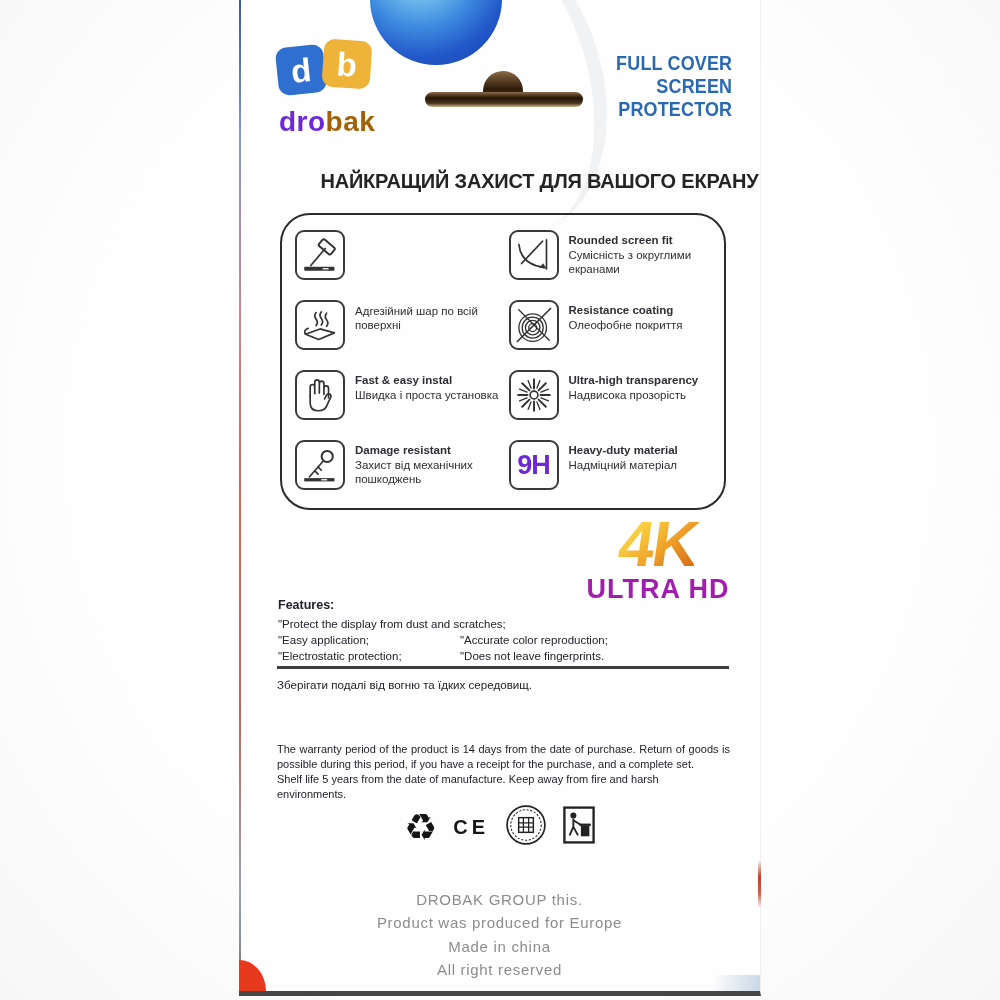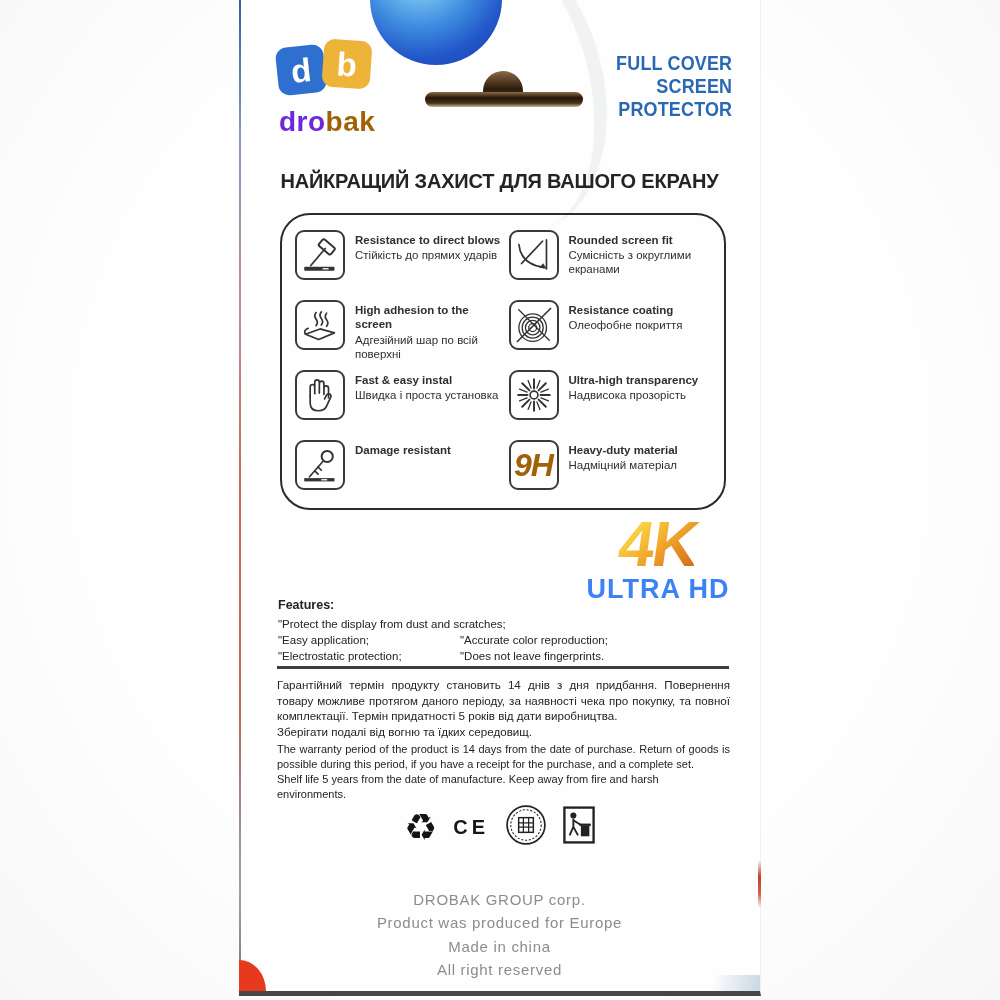--- a/index.html
+++ b/index.html
@@ -31,43 +31,43 @@
     color:#fff;font-weight:bold;font-size:33px;line-height:1;}
   .lsq-blue{left:0;top:6px;background:#2f6fd0;transform:rotate(-6deg);}
   .lsq-yellow{left:46px;top:0;background:#eeb43a;transform:rotate(4deg);}
   .lword{position:absolute;left:2px;top:66px;font-size:28px;font-weight:600;letter-spacing:.5px;}
   .lword .gold{color:#6d28d9;} .lword .blue{color:#a16207;}
   
   .ptitle{position:absolute;right:28px;top:52px;text-align:right;color:#2968b3;font-weight:bold;
     font-size:19.5px;line-height:1.18;transform:scaleX(.92);transform-origin:right top;letter-spacing:.2px;}
   
   .tagline{position:absolute;left:0;top:170px;width:100%;text-align:center;font-weight:bold;
-    font-size:20px;color:#242424;letter-spacing:-.2px;white-space:nowrap;}
+    font-size:20px;color:#242424;letter-spacing:-.2px;white-space:nowrap;padding-left:40px;}
   
   .fbox{position:absolute;left:41px;top:213px;width:446px;height:297px;border:2.5px solid #2b2b2b;border-radius:30px;
     box-sizing:border-box;display:grid;grid-template-columns:1fr 1fr;column-gap:6px;padding:15px 8px 6px 13px;}
   .fitem{display:flex;gap:10px;height:66px;margin-bottom:4px;}
   .icobox{flex:0 0 auto;width:50px;height:50px;border:2px solid #3a3a3a;border-radius:9px;box-sizing:border-box;
     display:flex;align-items:center;justify-content:center;background:#fff;}
   .icobox svg{width:42px;height:42px;}
-  .ninh{font-size:32px;font-weight:bold;color:#a16207;letter-spacing:-1px;font-style:italic;}
+  .ninh{font-size:27px;font-weight:bold;color:#6d28d9;letter-spacing:-1px;}
   .ftxt{padding-top:3px;max-width:158px;}
   .ftitle{font-size:11.5px;font-weight:bold;color:#2e2e34;line-height:1.25;}
   .fsub{font-size:11.5px;color:#2e2e34;line-height:1.2;margin-top:2px;}
   
   .blist{position:absolute;left:39px;width:340px;font-size:11.5px;color:#22222b;line-height:1.42;}
   .blist .blabel{font-weight:bold;font-size:12.5px;margin-bottom:1px;}
   .bgrid{display:grid;grid-template-columns:182px auto;}
   .ua-list{top:527px;} .en-list{top:597px;}
   
   .badge4k{position:absolute;right:16px;top:512px;width:172px;text-align:center;}
   .badge4k .big{display:inline-block;font-size:64px;font-weight:bold;line-height:1;transform:skewX(-8deg);
     background:linear-gradient(135deg,#ffe95e 0%,#f7c83d 30%,#f0a32a 55%,#d8731a 88%);
     -webkit-background-clip:text;background-clip:text;color:transparent;letter-spacing:-2px;}
-  .badge4k .small{font-size:27px;font-weight:bold;color:#3b82f6;letter-spacing:1px;margin-top:-2px;white-space:nowrap;}
+  .badge4k .small{font-size:27px;font-weight:bold;color:#a21caf;letter-spacing:1px;margin-top:-2px;white-space:nowrap;}
   
   .divider{position:absolute;left:38px;top:666px;width:452px;height:3px;background:#3d3d3d;}
   .warr{position:absolute;left:38px;width:453px;color:#23232b;}
   .warr-ua{top:677px;font-size:11.6px;line-height:1.35;}
   .warr-en{top:742px;font-size:11px;line-height:1.35;}
   .warr .just{text-align:justify;}
   
   .certs{position:absolute;left:0;top:804px;width:100%;display:flex;justify-content:center;align-items:center;gap:16px;}
   .recy{font-size:37px;color:#141414;line-height:1;font-family:"DejaVu Sans",sans-serif;}
   .cemark{font-size:20px;font-weight:bold;color:#161616;letter-spacing:4px;}
@@ -121,38 +121,33 @@
         <span class="icobox">
           <svg viewBox="0 0 64 64">
               <rect x="8" y="50" width="46" height="6" rx="1" fill="#333"></rect>
               <rect x="36" y="52" width="9" height="2" fill="#fff"></rect>
               <line class="ln" x1="18" y1="48" x2="40" y2="22"></line>
               <g transform="rotate(40 42 20)">
                 <rect x="30" y="13" width="24" height="13" rx="3" fill="none" stroke="#333" stroke-width="3"></rect>
               </g>
             </svg>
         </span>
-        <span class="ftxt">
-          <div class="ftitle">Resistance to direct blows</div>
-          <div class="fsub">Стійкість до прямих ударів</div>
-        </span>
       </div>
 
       <div class="fitem">
         <span class="icobox">
           <svg viewBox="0 0 64 64">
               <polygon class="ln" points="10,46 32,38 54,44 30,54"></polygon>
               <path class="ln" d="M10,46 q-4,-6 4,-9"></path>
               <path class="ln" d="M26,33 q4,-5 0,-10 q-4,-5 0,-10"></path>
               <path class="ln" d="M34,32 q4,-5 0,-10 q-4,-5 0,-10"></path>
               <path class="ln" d="M42,34 q4,-5 0,-10 q-4,-5 0,-10"></path>
             </svg>
         </span>
         <span class="ftxt">
-          <div class="ftitle">High adhesion to the screen</div>
           <div class="fsub">Адгезійний шар по всій поверхні</div>
         </span>
       </div>
 
       <div class="fitem">
         <span class="icobox">
           <svg viewBox="0 0 64 64">
               <path class="ln" d="M17 34 V20 q0-4 3.5-4 t3.5 4 v10 M24 30 V13 q0-4 3.5-4 t3.5 4 v16 M31 29 V15 q0-4 3.5-4 t3.5 4 v16 M38 31 V22 q0-4 3.5-4 t3.5 4 v14"></path>
               <path class="ln" d="M17 34 v10 q0 12 13 12 q9 0 12-7 l6-13 q2-4 -1.5-5.5 q-3-1 -5 2.5 l-2.5 5"></path>
             </svg>
@@ -169,20 +164,21 @@
               <rect x="8" y="52" width="46" height="5" fill="#333"></rect>
               <rect x="34" y="53.5" width="9" height="2" fill="#fff"></rect>
               <circle cx="43" cy="19" r="8.5" fill="none" stroke="#333" stroke-width="3"></circle>
               <line class="ln" x1="37" y1="26" x2="16" y2="50"></line>
               <line class="ln" x1="24" y1="41" x2="29" y2="46"></line>
               <line class="ln" x1="29" y1="35" x2="34" y2="40"></line>
             </svg>
         </span>
         <span class="ftxt">
           <div class="ftitle">Damage resistant</div>
+          <div class="fsub">Захист від механічних пошкоджень</div>
         </span>
       </div>
 
     </div>
     <div class="fcol">
 
       <div class="fitem">
         <span class="icobox">
           <svg viewBox="0 0 64 64">
               <line class="ln" x1="51" y1="9" x2="51" y2="53"></line>
@@ -274,21 +270,20 @@
       <div>"Easy application;</div>
       <div>"Accurate color reproduction;</div>
       <div>"Electrostatic protection;</div>
       <div>"Does not leave fingerprints.</div>
     </div>
   </div>
 
   <div class="divider"></div>
 
   <div class="warr warr-ua">
-    <div class="just">Гарантійний термін продукту становить 14 днів з дня придбання. Повернення товару можливе протягом даного періоду, за наявності чека про покупку, та повної комплектації. Термін придатності 5 років від дати виробництва.</div>
     <div>Зберігати подалі від вогню та їдких середовищ.</div>
   </div>
 
   <div class="warr warr-en">
     <div class="just">The warranty period of the product is 14 days from the date of purchase. Return of goods is possible during this period, if you have a receipt for the purchase, and a complete set.</div>
     <div>Shelf life 5 years from the date of manufacture. Keep away from fire and harsh environments.</div>
   </div>
 
   <div class="certs">
     <span class="recy">♻</span>
@@ -309,19 +304,19 @@
           <rect x="1.5" y="1.5" width="31" height="37" fill="none" stroke="#222" stroke-width="2.5"></rect>
           <circle cx="11" cy="10" r="3.2" fill="#222"></circle>
           <path d="M11 13 v9 m0-7 l8 5 m-8 2 l-4 9 m4-9 l5 9" stroke="#222" stroke-width="2" fill="none"></path>
           <rect x="19" y="21" width="9" height="11" fill="#222"></rect>
           <rect x="17.5" y="18.5" width="12" height="2.5" fill="#222"></rect>
         </svg>
     </span>
   </div>
 
   <div class="footer">
-    <div>DROBAK GROUP corp.</div>
+    <div>DROBAK GROUP this.</div>
     <div>Product was produced for Europe</div>
     <div>Made in china</div>
     <div>All right reserved</div>
   </div>
 
 </div>
 
 </body></html>

